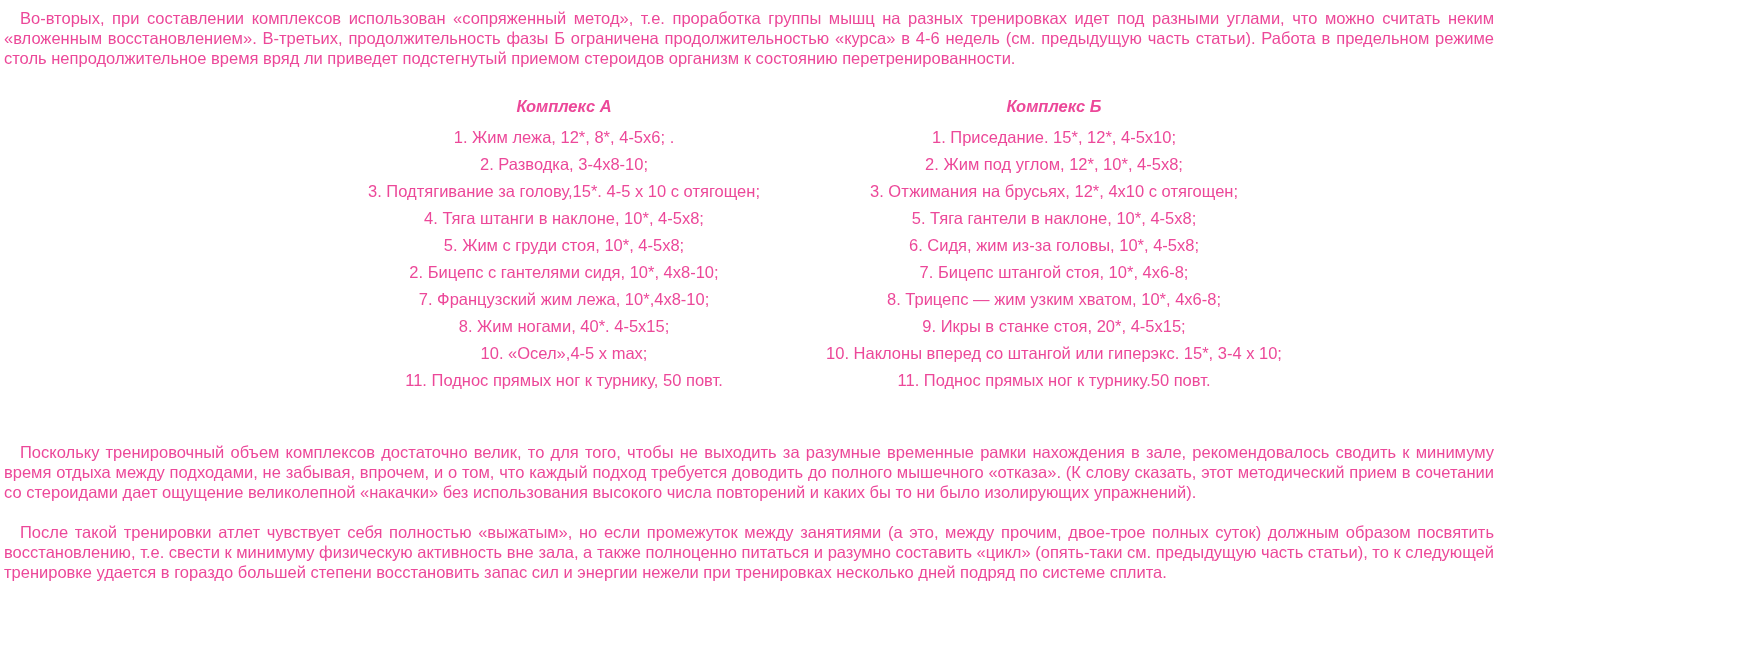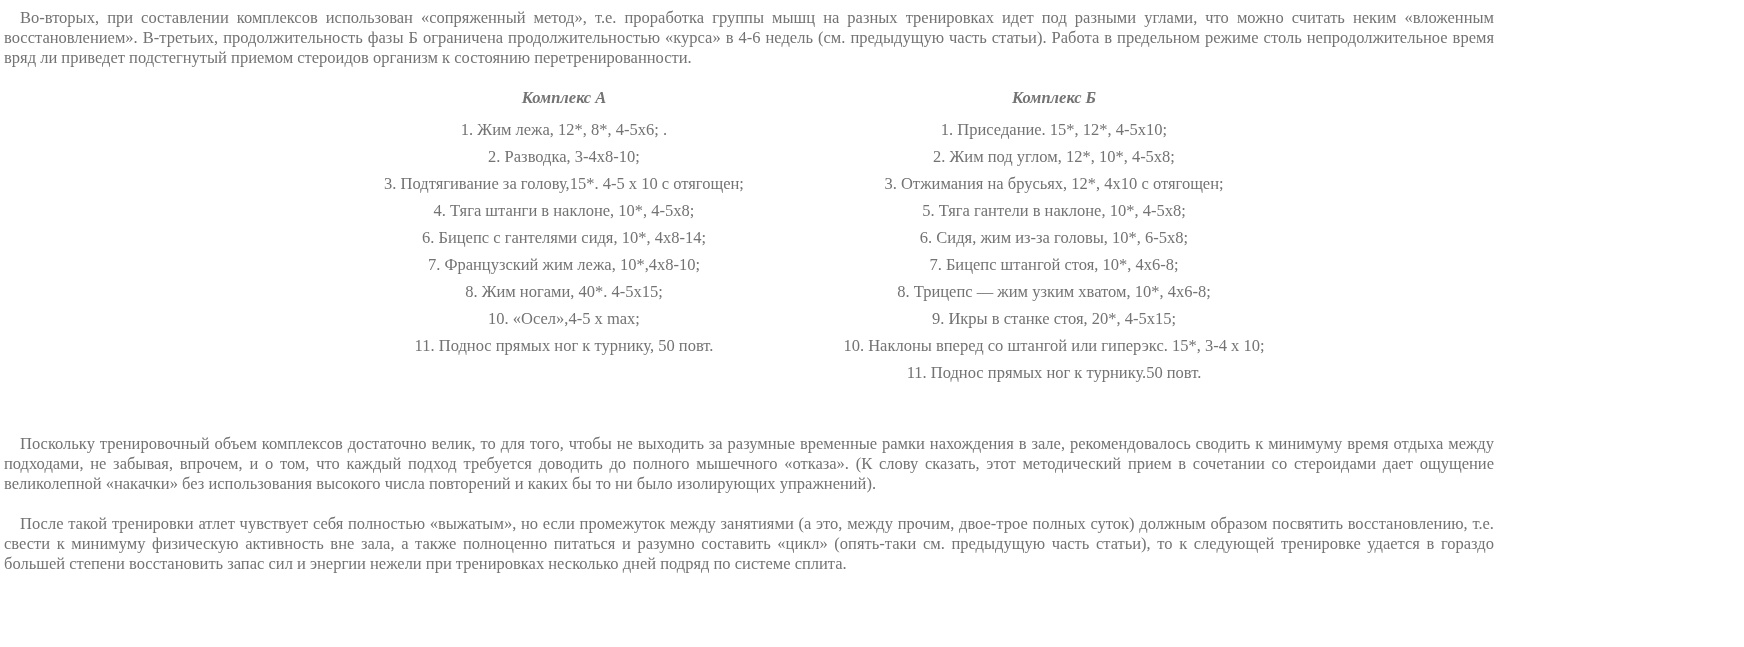--- a/index.html
+++ b/index.html
@@ -7,22 +7,22 @@
     padding: 0;
     background: #ffffff;
   }
   .document {
     width: 1516px;
     height: 647px;
     box-sizing: border-box;
     padding: 8px 22px 0 4px;
     overflow: hidden;
     background: #ffffff;
-    color: #737373;
-    font-family: Liberation Serif, serif;
+    color: #ec4899;
+    font-family: Liberation Sans, sans-serif;
     font-size: 16.5px;
     line-height: 20px;
   }
   p.body-paragraph {
     margin: 0 0 20px 0;
     text-align: justify;
     text-indent: 16px;
   }
   .complexes {
     display: grid;
@@ -30,20 +30,21 @@
     margin: 0 0 48px 315px;
   }
   .complex-column {
     text-align: center;
   }
   .complex-title {
     font-weight: bold;
     font-style: italic;
     line-height: 20px;
     margin-bottom: 8px;
+    margin-top: 8px;
   }
   .complex-item {
     line-height: 27px;
     white-space: nowrap;
   }
 </style>
 </head>
 <body>
 
 <div class="document">
@@ -52,34 +53,35 @@
 
 
   <div class="complexes">
 
     <div class="complex-column">
       <div class="complex-title">Комплекс А</div>
       <div class="complex-item">1. Жим лежа, 12*, 8*, 4-5х6; .</div>
       <div class="complex-item">2. Разводка, 3-4х8-10;</div>
       <div class="complex-item">3. Подтягивание за голову,15*. 4-5 х 10 с отягощен;</div>
       <div class="complex-item">4. Тяга штанги в наклоне, 10*, 4-5х8;</div>
-      <div class="complex-item">6. Бицепс с гантелями сидя, 10*, 4х8-14;</div>
+      <div class="complex-item">5. Жим с груди стоя, 10*, 4-5х8;</div>
+      <div class="complex-item">2. Бицепс с гантелями сидя, 10*, 4х8-10;</div>
       <div class="complex-item">7. Французский жим лежа, 10*,4х8-10;</div>
       <div class="complex-item">8. Жим ногами, 40*. 4-5х15;</div>
       <div class="complex-item">10. «Осел»,4-5 х max;</div>
       <div class="complex-item">11. Поднос прямых ног к турнику, 50 повт.</div>
     </div>
 
     <div class="complex-column">
       <div class="complex-title">Комплекс Б</div>
       <div class="complex-item">1. Приседание. 15*, 12*, 4-5х10;</div>
       <div class="complex-item">2. Жим под углом, 12*, 10*, 4-5х8;</div>
       <div class="complex-item">3. Отжимания на брусьях, 12*, 4х10 с отягощен;</div>
       <div class="complex-item">5. Тяга гантели в наклоне, 10*, 4-5х8;</div>
-      <div class="complex-item">6. Сидя, жим из-за головы, 10*, 6-5х8;</div>
+      <div class="complex-item">6. Сидя, жим из-за головы, 10*, 4-5х8;</div>
       <div class="complex-item">7. Бицепс штангой стоя, 10*, 4х6-8;</div>
       <div class="complex-item">8. Трицепс — жим узким хватом, 10*, 4х6-8;</div>
       <div class="complex-item">9. Икры в станке стоя, 20*, 4-5х15;</div>
       <div class="complex-item">10. Наклоны вперед со штангой или гиперэкс. 15*, 3-4 х 10;</div>
       <div class="complex-item">11. Поднос прямых ног к турнику.50 повт.</div>
     </div>
 
   </div>
 
   <p class="body-paragraph">Поскольку тренировочный объем комплексов достаточно велик, то для того, чтобы не выходить за разумные временные рамки нахождения в зале, рекомендовалось сводить к минимуму время отдыха между подходами, не забывая, впрочем, и о том, что каждый подход требуется доводить до полного мышечного «отказа». (К слову сказать, этот методический прием в сочетании со стероидами дает ощущение великолепной «накачки» без использования высокого числа повторений и каких бы то ни было изолирующих упражнений).</p>

